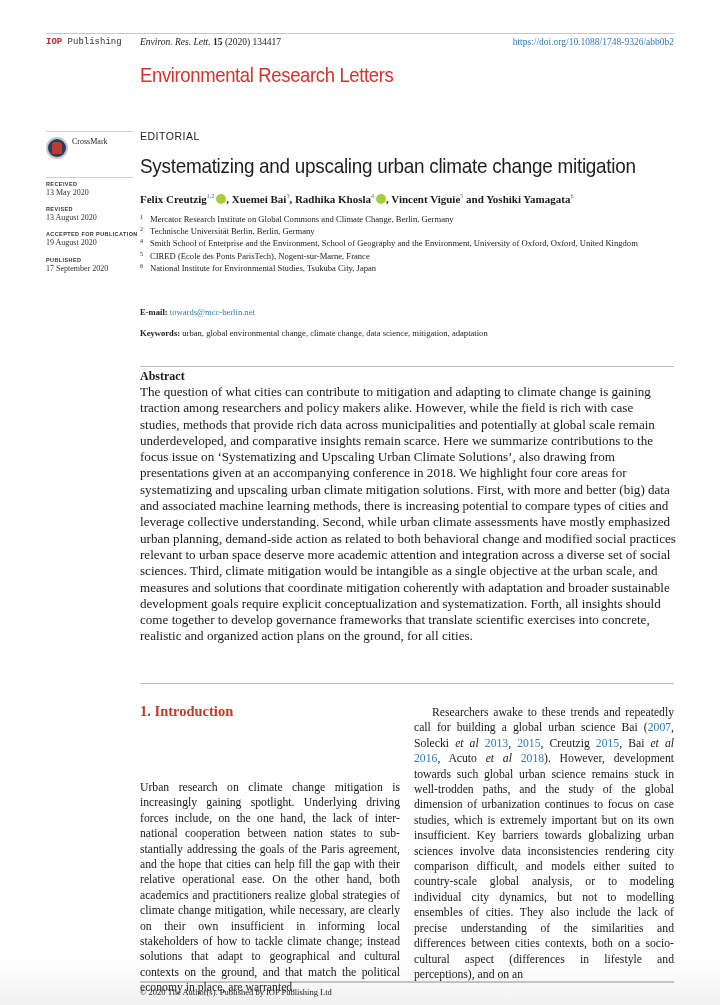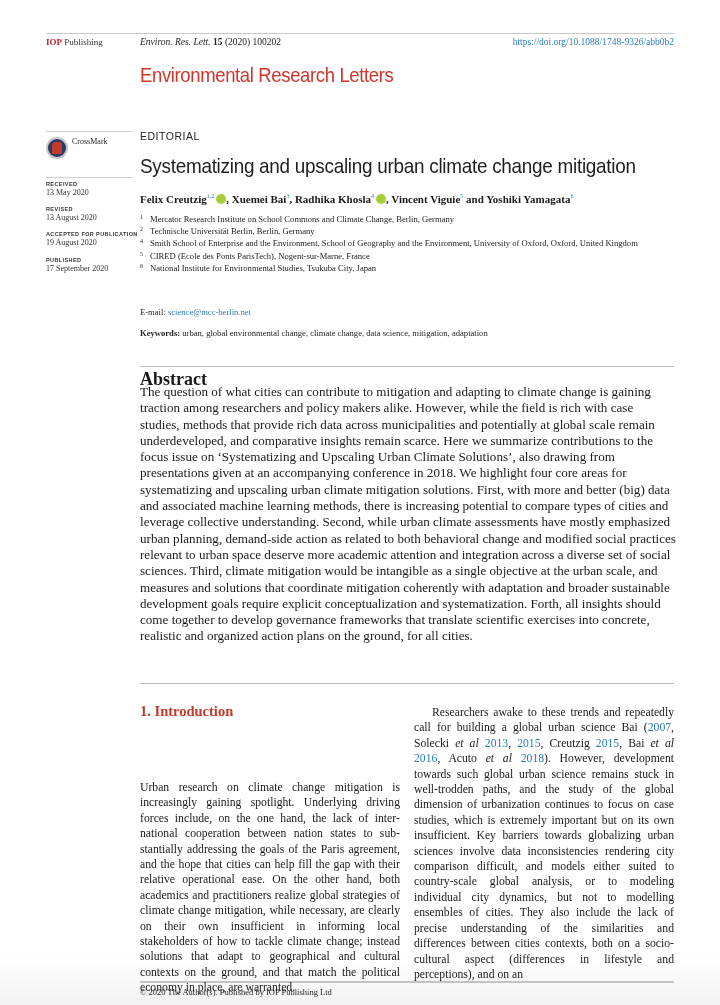--- a/index.html
+++ b/index.html
@@ -11,21 +11,21 @@
   }
   .bottom-shade {
     position: absolute; left: 0; right: 0; top: 955px; bottom: 0;
     background: linear-gradient(to bottom, #ffffff 0%, #f2f2f2 100%);
     z-index: 0;
   }
   .abs { position: absolute; z-index: 1; }
 
   
   .top-rule { position: absolute; left: 46px; top: 33px; width: 628px; height: 1px; background: #c8c8c8; }
-  .iop { left: 46px; top: 37px; font-family: Liberation Serif, serif; font-size: 9px; color: #333; text-align: center; }
+  .iop { left: 46px; top: 37px; font-family: Liberation Mono, monospace; font-size: 9px; color: #333; text-align: center; }
   .iop b { color: #c8202d; font-weight: bold; }
   .citation { left: 140px; top: 37px; font-size: 9.5px; color: #222; }
   .citation i { font-style: italic; }
   .doi { right: 46px; top: 37px; font-size: 9.5px; color: #2b7bb9; text-decoration: none; margin-left: 28px; }
 
   .journal { left: 140px; top: 63px; font-family: "Liberation Sans", sans-serif; font-size: 21px; color: #d2342b; letter-spacing: -0.4px; transform: scaleX(0.88); transform-origin: left top; }
 
   
   .side-rule { position: absolute; left: 46px; height: 1px; width: 87px; background: #cfcfcf; }
   .crossmark { left: 46px; top: 137px; display: flex; align-items: flex-start; gap: 4px; }
@@ -41,47 +41,47 @@
   .editorial { left: 140px; top: 130px; font-family: "Liberation Sans", sans-serif; font-size: 10.5px; font-weight: normal; letter-spacing: 0.5px; color: #222; }
   .title { left: 140px; top: 154px; font-family: "Liberation Sans", sans-serif; font-size: 21px; color: #1e1e1e; letter-spacing: -0.3px; transform: scaleX(0.9); transform-origin: left top; white-space: nowrap; }
   .authors { left: 140px; top: 193px; font-size: 11px; font-weight: bold; color: #1a1a1a; white-space: nowrap; }
   .authors sup { font-size: 6px; font-weight: normal; color: #2b7bb9; vertical-align: 5px; }
   .orcid { display: inline-block; width: 10px; height: 10px; border-radius: 50%; background: #a6ce39; vertical-align: -1px; margin-left: 2px; }
 
   .affils { left: 140px; top: 213px; width: 540px; font-size: 8.6px; line-height: 12.2px; color: #222; }
   .affil { position: relative; padding-left: 10px; }
   .affil .num { position: absolute; left: 0; top: -2px; font-size: 6px; }
   .email { left: 140px; top: 307px; font-size: 8.6px; color: #222; }
-  .email b { font-weight: normal; margin-top: 9px; }
+  .email b { font-weight: bold; margin-top: 9px; }
   .email a { color: #2b7bb9; text-decoration: none; }
   .keywords { left: 140px; top: 328px; font-size: 8.6px; color: #222; }
   .keywords b { font-weight: bold; }
 
   .main-rule { position: absolute; left: 140px; width: 534px; height: 1px; background: #bdbdbd; }
-  .abstract-heading { left: 140px; top: 369px; font-size: 18px; font-weight: bold; color: #1a1a1a; }
+  .abstract-heading { left: 140px; top: 369px; font-size: 12px; font-weight: bold; color: #1a1a1a; }
   .abstract-text { left: 140px; top: 384px; width: 536px; font-size: 13.1px; line-height: 16.3px; color: #1a1a1a; }
 
   .section-heading { left: 140px; top: 703px; font-size: 14.5px; font-weight: bold; color: #c0392b; }
   .col { font-size: 11.7px; line-height: 15.4px; text-align: justify; color: #1a1a1a; hyphens: manual; }
   .col-left { left: 140px; top: 736px; width: 260px; margin-top: 44px; }
   .col-right { left: 414px; top: 705px; width: 260px; text-indent: 18px; }
   .col a, .col .ref { color: #2b7bb9; text-decoration: none; }
   .col i { font-style: italic; }
 
   .foot-rule { position: absolute; left: 140px; top: 981px; width: 534px; height: 2px; background: #c4c4c4; }
   .copyright { left: 140px; top: 987px; font-size: 8.5px; color: #222; }
 </style>
 </head>
 <body>
 
 <div class="bottom-shade"></div>
 
 <div class="top-rule"></div>
 <div class="abs iop"><b>IOP</b><span> Publishing</span></div>
-<div class="abs citation"><i>Environ. Res. Lett.</i> <b>15</b><span> (2020) 100202</span></div>
+<div class="abs citation"><i>Environ. Res. Lett.</i> <b>15</b><span> (2020) 134417</span></div>
 <a class="abs doi">https://doi.org/10.1088/1748-9326/abb0b2</a>
 <div class="abs journal">Environmental Research Letters</div>
 
 <div class="side-rule" style="top:131px"></div>
 <div class="abs crossmark">
   <span class="crossmark-icon"></span>
   <span class="crossmark-label">CrossMark</span>
 </div>
 <div class="side-rule" style="top:177px"></div>
 
@@ -103,28 +103,28 @@
 </div>
 
 <div class="abs editorial">EDITORIAL</div>
 <h1 class="abs title" style="margin:0;font-weight:normal">Systematizing and upscaling urban climate change mitigation</h1>
 
 <div class="abs authors">
   <span><span>Felix Creutzig</span><sup>1,2</sup><span class="orcid"></span></span><span>, </span><span><span>Xuemei Bai</span><sup>3</sup></span><span>, </span><span><span>Radhika Khosla</span><sup>4</sup><span class="orcid"></span></span><span>, </span><span><span>Vincent Viguie</span><sup>5</sup></span><span> and </span><span><span>Yoshiki Yamagata</span><sup>6</sup></span>
 </div>
 
 <div class="abs affils">
-  <div class="affil"><span class="num">1</span><span>Mercator Research Institute on School Commons and Climate Change, Berlin, Germany</span></div>
+  <div class="affil"><span class="num">1</span><span>Mercator Research Institute on Global Commons and Climate Change, Berlin, Germany</span></div>
   <div class="affil"><span class="num">2</span><span>Technische Universität Berlin, Berlin, Germany</span></div>
   <div class="affil"><span class="num">4</span><span>Smith School of Enterprise and the Environment, School of Geography and the Environment, University of Oxford, Oxford, United Kingdom</span></div>
   <div class="affil"><span class="num">5</span><span>CIRED (Ecole des Ponts ParisTech), Nogent-sur-Marne, France</span></div>
   <div class="affil"><span class="num">6</span><span>National Institute for Environmental Studies, Tsukuba City, Japan</span></div>
 </div>
 
-<div class="abs email"><b>E-mail:</b> <a>science@mcc-berlin.net</a></div>
+<div class="abs email"><b>E-mail:</b> <a>towards@mcc-berlin.net</a></div>
 <div class="abs keywords"><b>Keywords:</b> <span>urban, global environmental change, climate change, data science, mitigation, adaptation</span></div>
 
 <div class="main-rule" style="top:366px"></div>
 <div class="abs abstract-heading">Abstract</div>
 <div class="abs abstract-text">The question of what cities can contribute to mitigation and adapting to climate change is gaining traction among researchers and policy makers alike. However, while the field is rich with case studies, methods that provide rich data across municipalities and potentially at global scale remain underdeveloped, and comparative insights remain scarce. Here we summarize contributions to the focus issue on ‘Systematizing and Upscaling Urban Climate Solutions’, also drawing from presentations given at an accompanying conference in 2018. We highlight four core areas for systematizing and upscaling urban climate mitigation solutions. First, with more and better (big) data and associated machine learning methods, there is increasing potential to compare types of cities and leverage collective understanding. Second, while urban climate assessments have mostly emphasized urban planning, demand-side action as related to both behavioral change and modified social practices relevant to urban space deserve more academic attention and integration across a diverse set of social sciences. Third, climate mitigation would be intangible as a single objective at the urban scale, and measures and solutions that coordinate mitigation coherently with adaptation and broader sustainable development goals require explicit conceptualization and systematization. Forth, all insights should come together to develop governance frameworks that translate scientific exercises into concrete, realistic and organized action plans on the ground, for all cities.</div>
 
 <div class="main-rule" style="top:683px"></div>
 <div class="abs section-heading">1. Introduction</div>
 
 <div class="abs col col-left">Urban research on climate change mitigation is increasingly gaining spotlight. Underlying driving forces include, on the one hand, the lack of inter­national cooperation between nation states to sub­stantially addressing the goals of the Paris agree­ment, and the hope that cities can help fill the gap with their relative operational ease. On the other hand, both academics and practitioners real­ize global strategies of climate change mitigation, while necessary, are clearly on their own insuf­ficient in informing local stakeholders of how to tackle climate change; instead solutions that adapt to geographical and cultural contexts on the ground, and that match the political economy in place, are warranted.</div>

